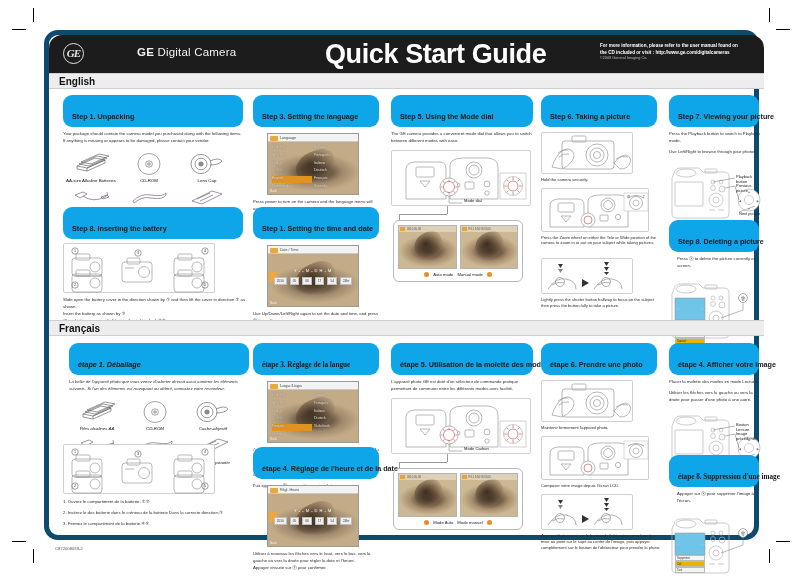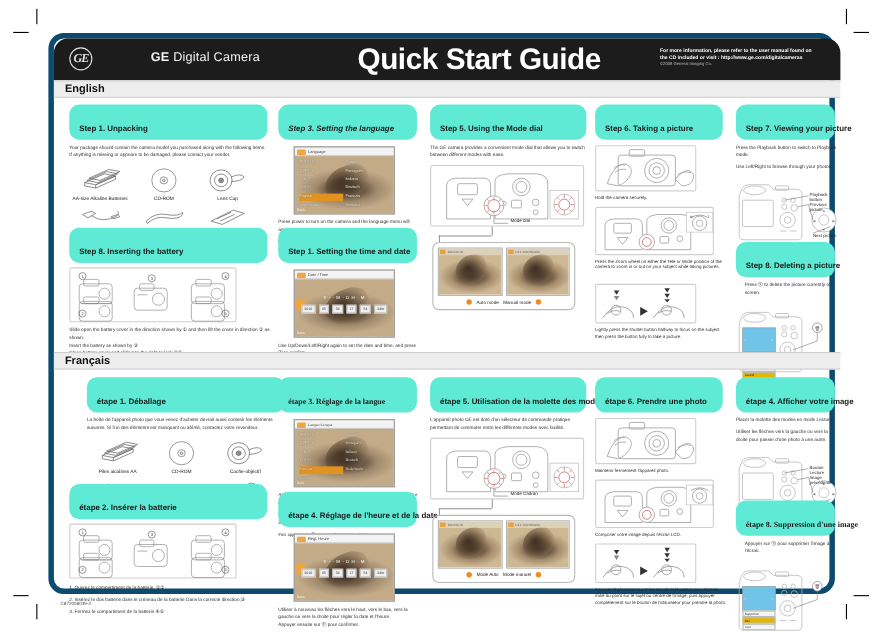--- a/index.html
+++ b/index.html
@@ -82,21 +82,21 @@
   }
   .band-label {
     position: absolute;
     left: 10px;
     font-size: 10px;
     font-weight: bold;
     color: #111;
   }
   .step { position: absolute; }
   .step-hd {
-    background: #5eead4;
+    background: #0ea5e9;
     border-radius: 9px;
     height: 12px;
     line-height: 12px;
     padding: 16px 9px;
     font-size: 7.2px;
     font-weight: bold;
     color: #1a1a1a;
     display: inline-block;
     white-space: nowrap;
   }
@@ -404,21 +404,21 @@
               <text x="141" y="42.3">5</text>
           </g>
         </svg>
       </div>
       <div class="body-text" style="white-space:pre-line;">Slide open the battery cover in the direction shown by ① and then lift the cover in direction ② as shown.
 Insert the battery as shown by ③
 Close battery cover and slide it to the right to lock ④⑤</div>
     </div>
 
     <div class="step" style="left:204px; top:60px; width:130px;">
-      <div class="step-hd" style="width:126px;font-style:italic;">Step 3. Setting the language</div>
+      <div class="step-hd" style="width:126px;">Step 3. Setting the language</div>
       <div style="margin:6px 0 0 14px;">
         <div class="lcd">
           <div class="lcd-bar">Language</div>
           <div class="lcd-photo"></div>
           <div class="lang-list">
             <span>简体中文</span>
             <span>Español</span>
             <span>繁體中文</span>
             <span>Português</span>
             <span>日本語</span>
@@ -680,21 +680,21 @@
           <div style="font-size:2.8px;line-height:4px;background:#f4f4f4;border:.3px solid #bbb;padding-left:1px;color:#333;">All</div>
           <div style="font-size:2.8px;line-height:4px;background:#e5b700;border:.3px solid #bbb;padding-left:1px;color:#222;">Cancel</div>
         </div>
       </div>
     </div>
 
     <div class="band" style="top:285px;">
       <div class="band-label" style="top:2px;">Français</div>
     </div>
 
-    <div class="step" style="left:30px; top:308px; width:184px;">
+    <div class="step" style="left:20px; top:308px; width:184px;font-style:italic;">
       <div class="step-hd" style="width:180px;">étape 1. Déballage</div>
       <div class="body-text">La boîte de l'appareil photo que vous venez d'acheter devrait aussi contenir les éléments suivants. Si l'un des éléments est manquant ou abîmé, contactez votre revendeur.</div>
       <div class="acc-grid">
         <div class="acc">
           <div class="art">
             <svg width="40" height="22" viewBox="0 0 40 22">
                 <g fill="none" stroke="#6b6b6b" stroke-width=".7">
               <path d="M6 13 L24 5 L34 7 L16 15 Z"></path>
                   <path d="M6 13 L6 16 L16 18 L16 15"></path>
                   <path d="M16 15 L34 7 L34 10 L16 18"></path>
@@ -764,21 +764,20 @@
                   <path d="M12 14 L25 8"></path>
                 </g>
               </svg>
           </div>
           <div class="lbl">Carte de garantie</div>
         </div>
       </div>
     </div>
 
     <div class="step" style="left:14px; top:405px; width:184px;">
-      <div class="step-hd" style="width:180px;">étape 2. Insérer la batterie</div>
       <div class="figbox" style="margin-top:4px; width:152px; height:50px;">
         <svg width="152" height="50" viewBox="0 0 152 50">
           <g fill="none" stroke="#8a8a8a" stroke-width=".6">
             <g transform="translate(8,10)">
                 <rect x="0" y="4" width="30" height="18" rx="3"></rect>
                 <rect x="4" y="0" width="14" height="6" rx="1.5"></rect>
                 <circle cx="23" cy="13" r="5"></circle>
                 <path d="M2 22 L30 22"></path>
               </g>
             <g transform="translate(8,26)">

